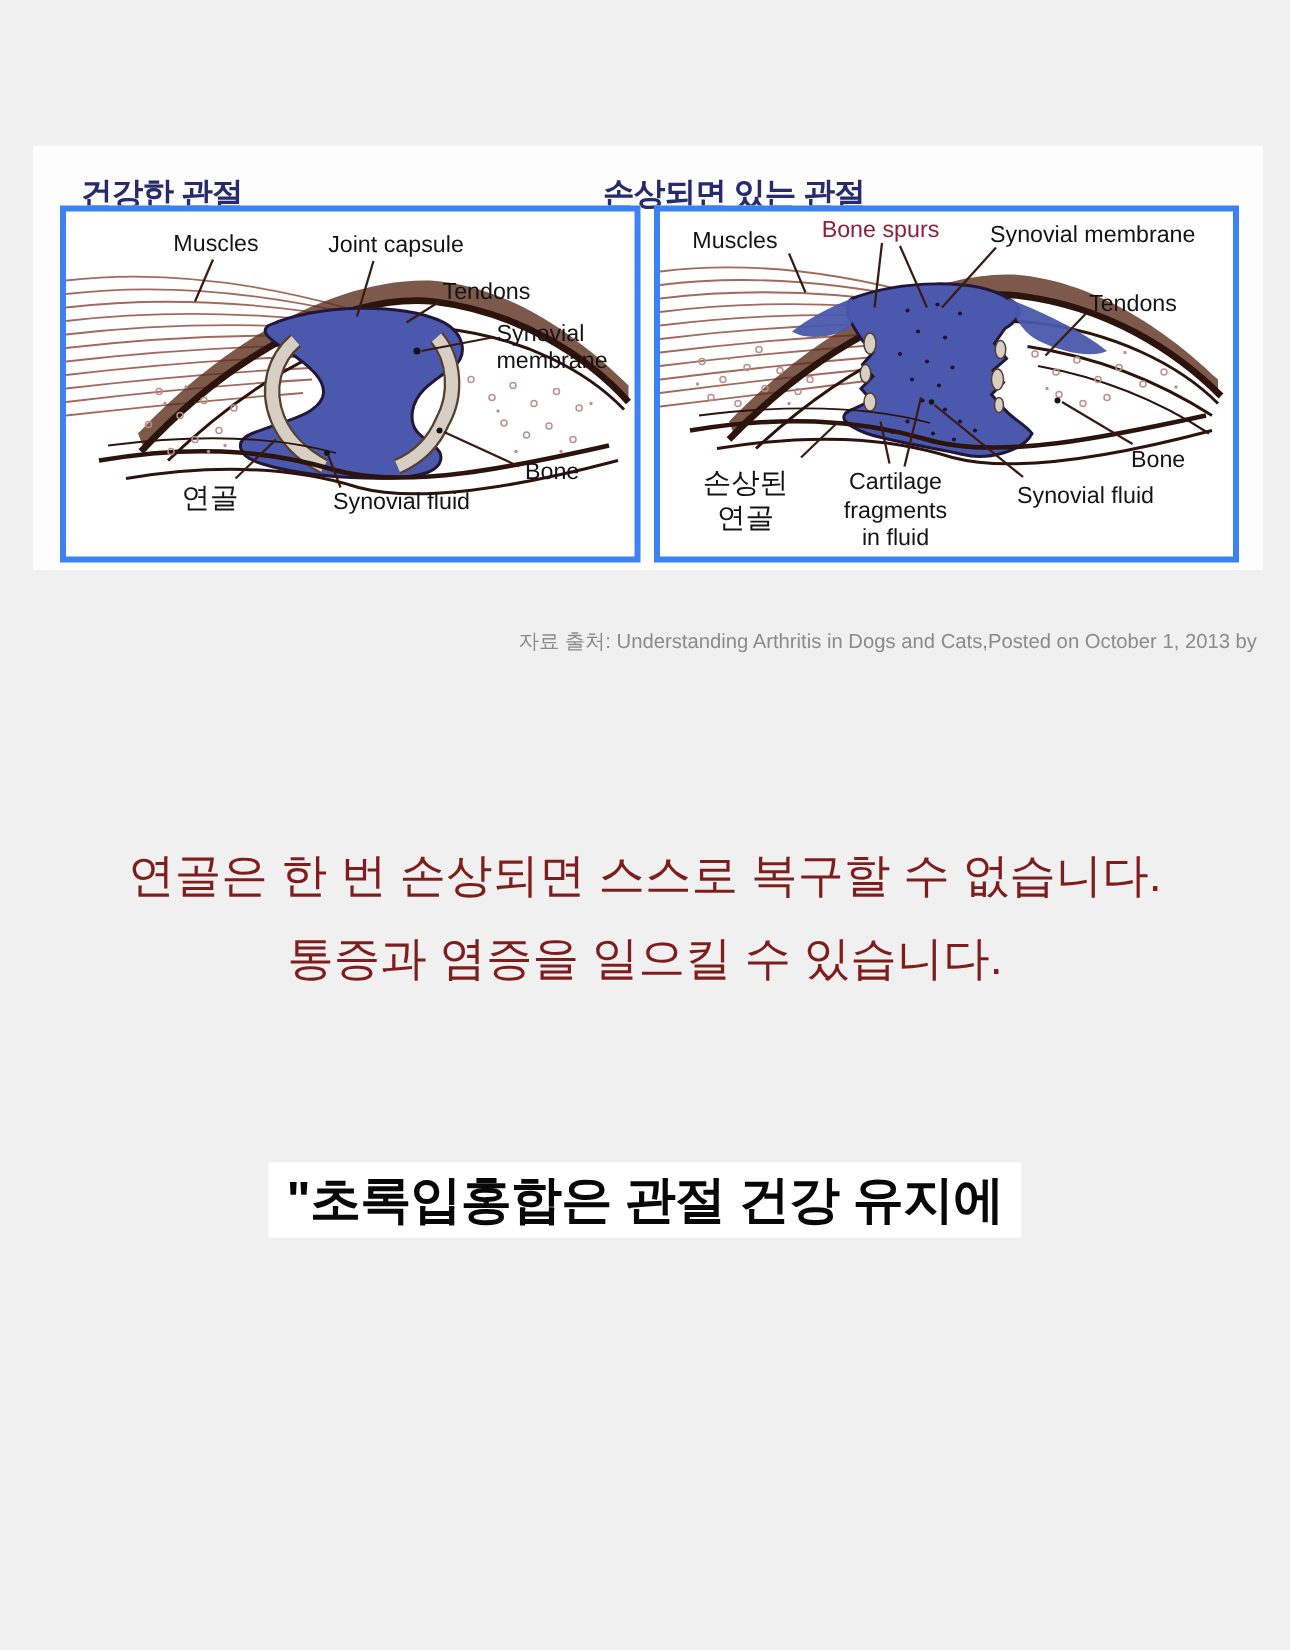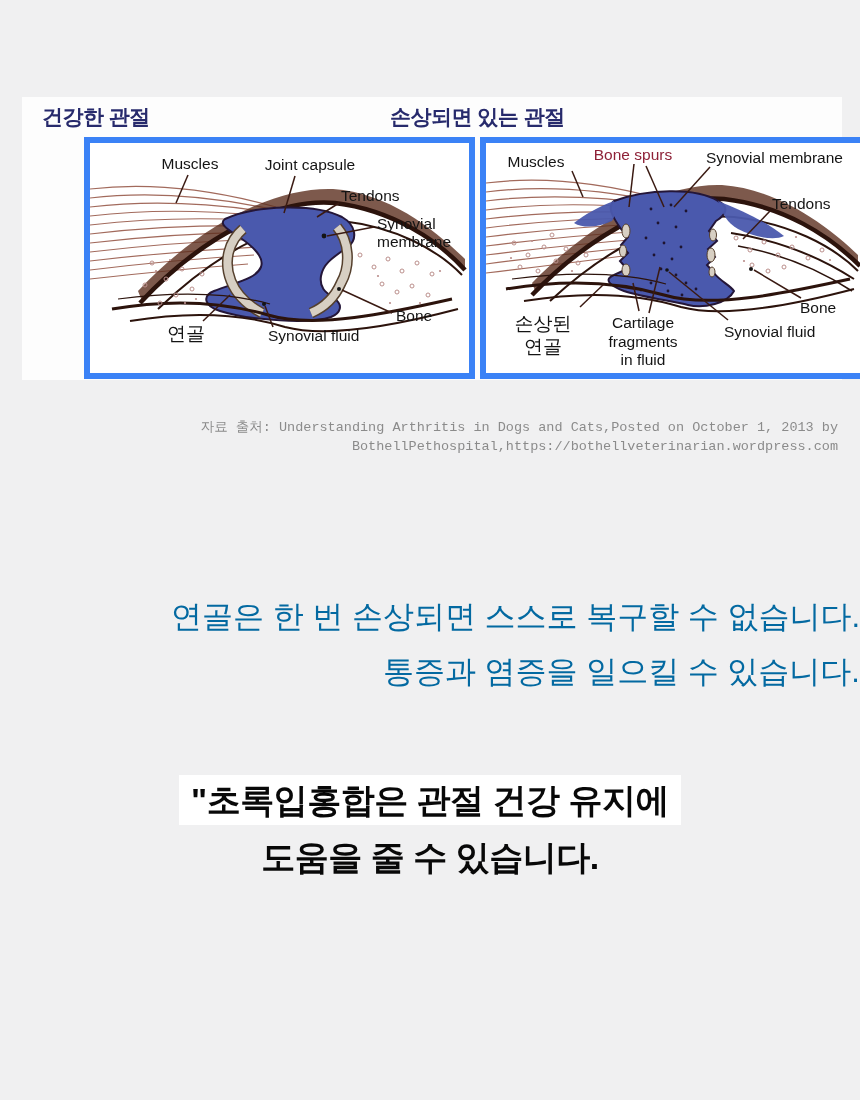--- a/index.html
+++ b/index.html
@@ -1,43 +1,43 @@
 <!DOCTYPE html>
 <html><head>
 <meta charset="utf-8">
 <style>
   html,body{margin:0;padding:0;}
   .page{position:relative;width:860px;height:1100px;background:#f0f0f1;overflow:hidden;
         font-family:"Liberation Sans",sans-serif;}
 
   
   .band{position:absolute;left:22px;top:97px;width:820px;height:283px;background:#fdfdfd;}
-  .dtitle{position:absolute;margin:0;font-size:21px;font-weight:700;color:#272a6c;letter-spacing:-0.5px;}
+  .dtitle{position:absolute;margin:12px;font-size:21px;font-weight:700;color:#272a6c;letter-spacing:-0.5px;}
   .dtitle.t-left{left:20px;top:6px;}
   .dtitle.t-right{left:368px;top:6px;}
-  .dbox{position:absolute;top:40px;background:#fff;border:6px solid #3b82f6;margin-left:44px;}
+  .dbox{position:absolute;top:40px;background:#fff;border:4px solid #3b82f6;}
   .dbox.b-left{left:18px;width:379px;height:230px;}
   .dbox.b-right{left:414px;width:382px;height:230px;}
   .dbox svg{display:block;width:100%;height:100%;}
   .dbox svg text{font-family:"Liberation Sans",sans-serif;font-size:15.5px;fill:#141414;}
   .dbox svg text.ko{font-size:19px;}
   .dbox svg text.maroon{fill:#8e2137;}
   .muscle{stroke:#a26a5c;stroke-width:1.2;fill:none;}
   .arc{stroke:#2c130c;fill:none;}
   .leader{stroke:#3a1a12;stroke-width:1.5;fill:none;}
   .speck{stroke:#bb8f8c;stroke-width:1;fill:none;}
   .speckdot{fill:#bb8f8c;}
 
   
   .citation{position:absolute;top:419px;right:22px;text-align:right;
-            font-size:13.5px;line-height:18.5px;color:#8b8b8b;font-family:Liberation Mono, monospace;}
-
-  
-  .bodytext{position:absolute;top:589px;left:0;width:100%;text-align:right;
-            font-size:31px;line-height:55px;color:#0369a1;}
+            font-size:13.5px;line-height:18.5px;color:#8b8b8b;}
+
+  
+  .bodytext{position:absolute;top:556px;left:0;width:100%;text-align:center;
+            font-size:31px;line-height:55px;color:#7f1d1d;}
 
   
   .claim{position:absolute;top:772px;left:0;width:100%;text-align:center;
          font-size:34px;line-height:57px;font-weight:700;color:#080808;letter-spacing:-0.5px;}
   .claim .hl{background:#ffffff;padding:6px 12px;}
 </style>
 </head>
 <body>
 
 <div class="page">
@@ -238,26 +238,24 @@
         <text x="157" y="204" text-anchor="middle">fragments</text>
         <text x="157" y="222" text-anchor="middle">in fluid</text>
         <text x="238" y="194">Synovial fluid</text>
         <text x="314" y="170">Bone</text>
       </svg>
     </div>
   </section>
 
   <div class="citation">
     <div>자료 출처: Understanding Arthritis in Dogs and Cats,Posted on October 1, 2013 by</div>
-    <div>BothellPethospital,https://bothellveterinarian.wordpress.com</div>
   </div>
 
   <div class="bodytext">
     <div>연골은 한 번 손상되면 스스로 복구할 수 없습니다.</div>
     <div>통증과 염증을 일으킬 수 있습니다.</div>
   </div>
 
   <div class="claim">
     <div><span class="hl">"초록입홍합은 관절 건강 유지에</span></div>
-    <div>도움을 줄 수 있습니다.</div>
   </div>
 
 </div>
 
 </body></html>

